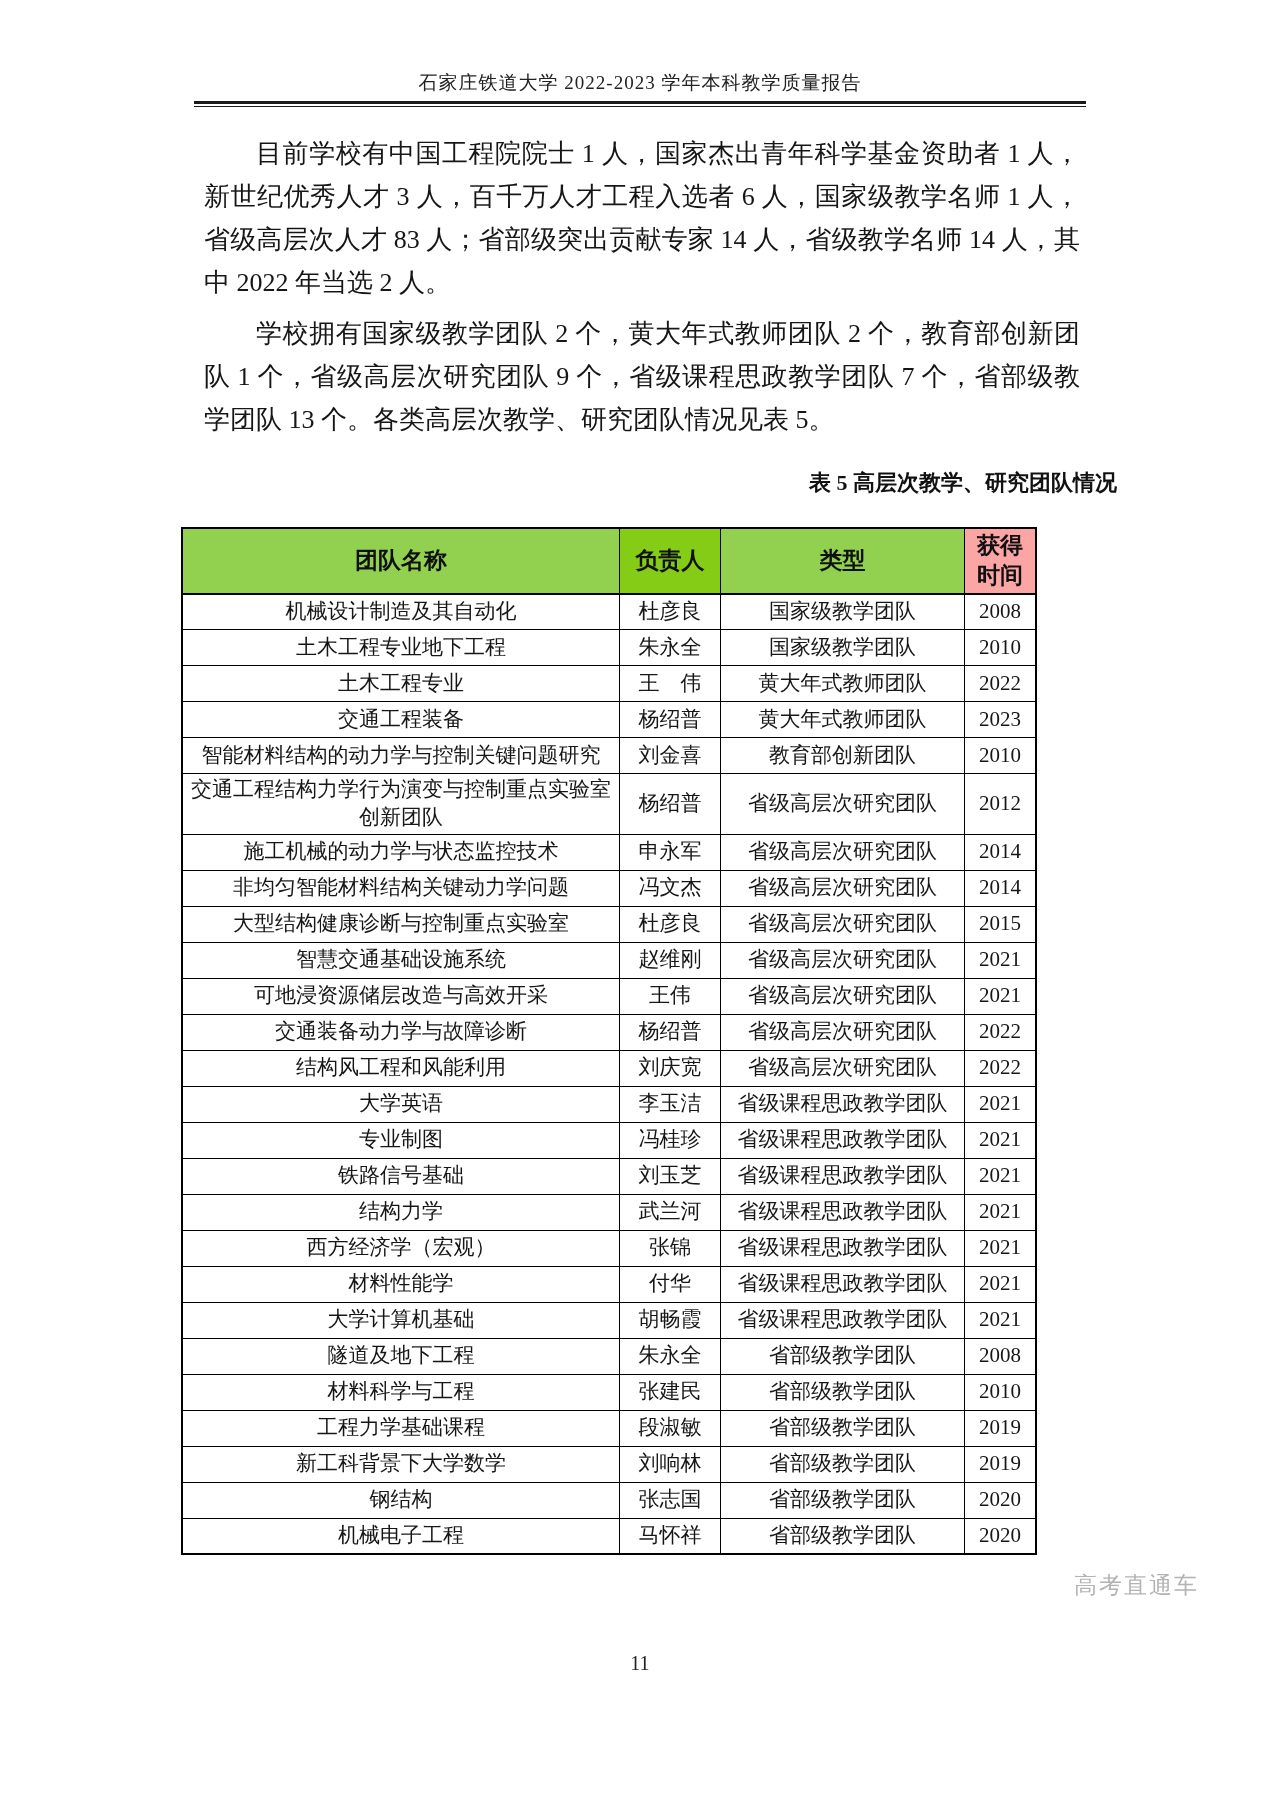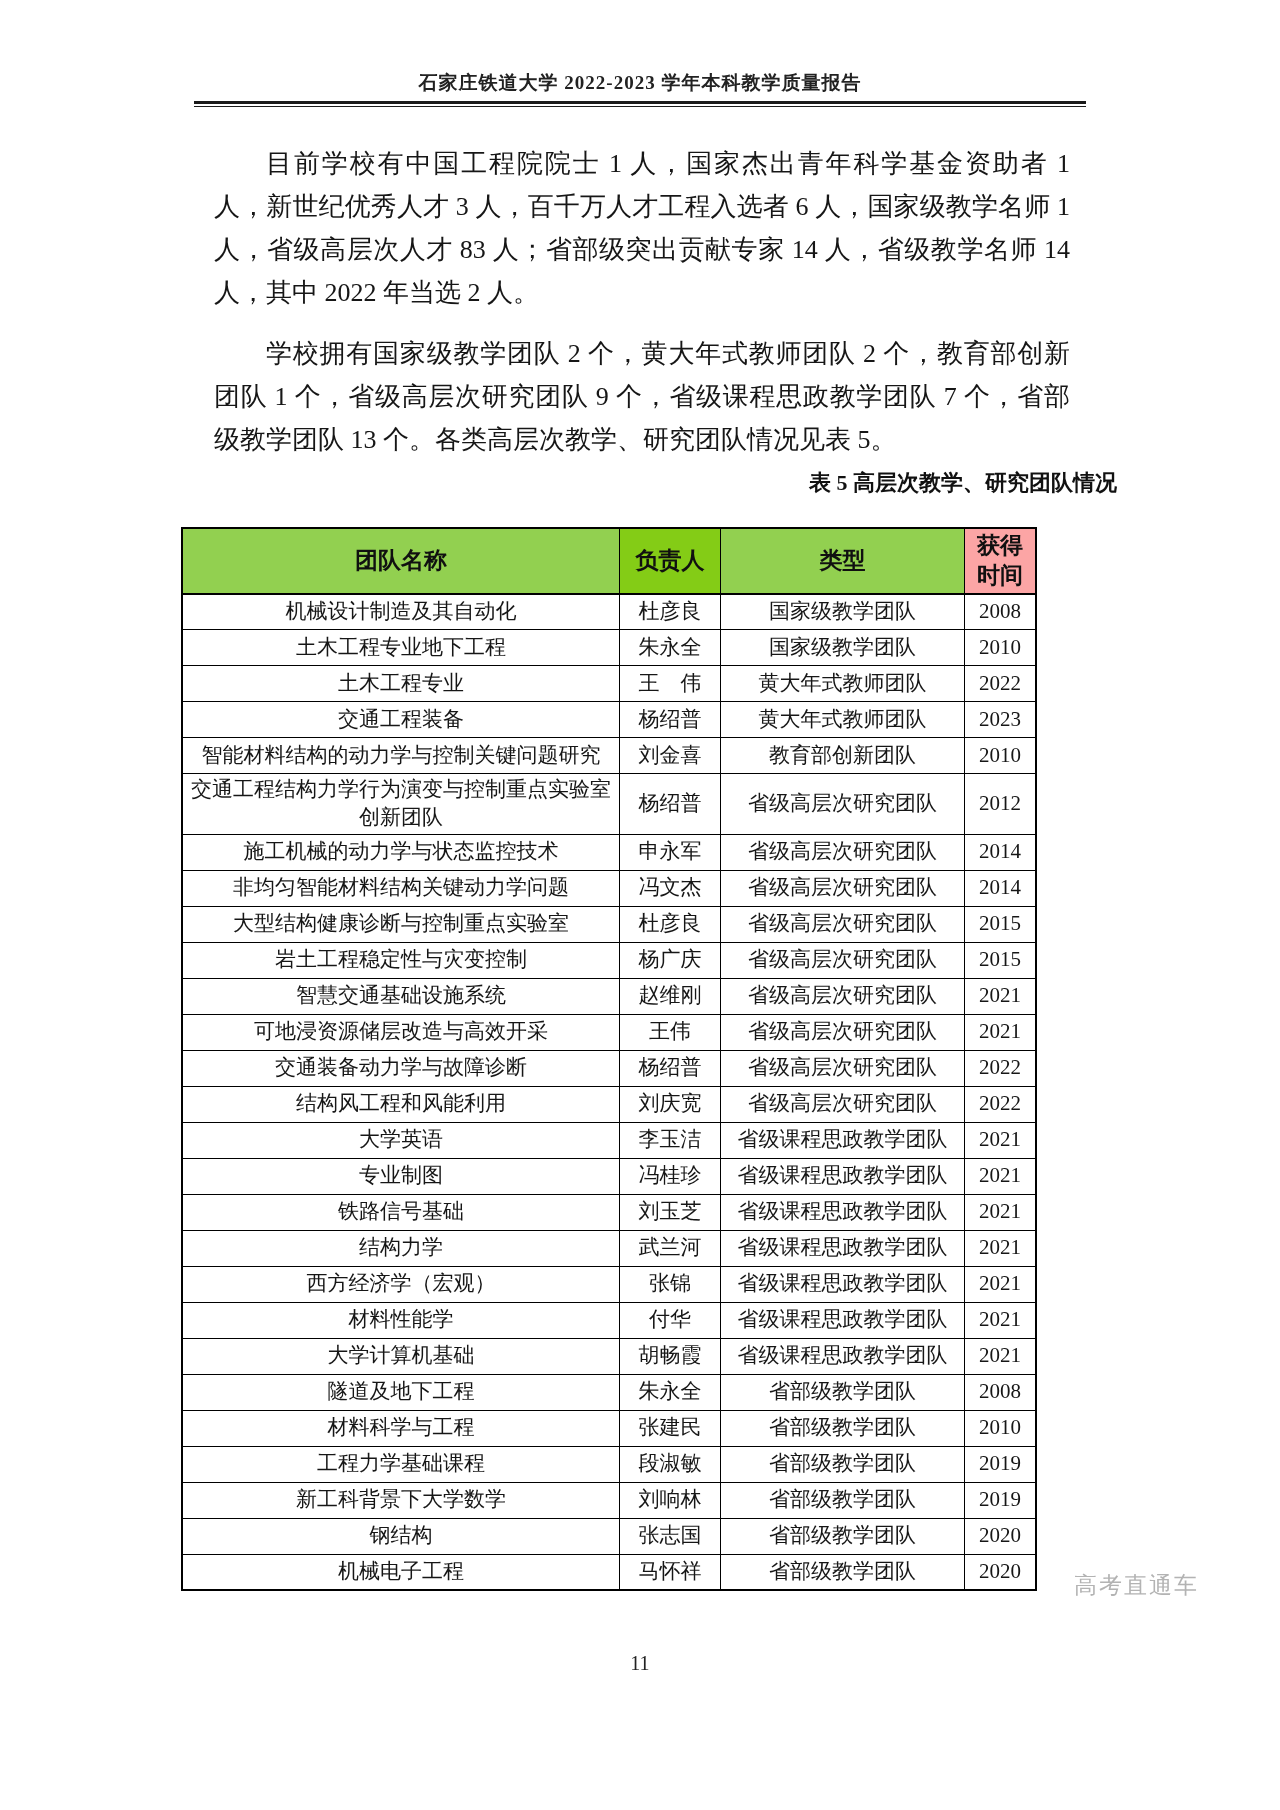--- a/index.html
+++ b/index.html
@@ -3,29 +3,29 @@
 <meta charset="utf-8">
 <style>
   html,body{margin:0;padding:0;}
   body{
     width:1280px;height:1810px;position:relative;background:#ffffff;
     font-family:"Liberation Serif","DejaVu Serif",serif;color:#141414;
     overflow:hidden;
   }
   .page-title{
     position:absolute;top:70px;left:0;width:100%;
-    text-align:center;font-size:19px;letter-spacing:1px;color:#222;font-weight:bold;
+    text-align:center;font-size:19px;letter-spacing:1px;color:#222;
   }
   .header-rule{
     position:absolute;top:101px;left:194px;right:194px;height:2px;
     border-top:3px solid #1a1a1a;border-bottom:1px solid #1a1a1a;
   }
   .paragraphs{position:absolute;top:124px;left:196px;width:892px;}
   .paragraphs p{
-    margin:18px;font-size:26px;line-height:43px;text-align:justify;
+    margin:8px;font-size:26px;line-height:43px;text-align:justify;
     text-indent:2em;color:#161616;
   }
   .table-caption{
     position:absolute;top:468px;left:181px;width:936px;
     text-align:right;font-size:22px;font-weight:bold;color:#111;
   }
   table.teams{
     position:absolute;top:527px;left:181px;width:856px;
     border-collapse:collapse;table-layout:fixed;
     border:2px solid #000;
@@ -129,26 +129,20 @@
         <td>省级高层次研究团队</td>
         <td>2014</td>
       </tr>
       <tr>
         <td>大型结构健康诊断与控制重点实验室</td>
         <td>杜彦良</td>
         <td>省级高层次研究团队</td>
         <td>2015</td>
       </tr>
       <tr>
-        <td>岩土工程稳定性与灾变控制</td>
-        <td>杨广庆</td>
-        <td>省级高层次研究团队</td>
-        <td>2015</td>
-      </tr>
-      <tr>
         <td>智慧交通基础设施系统</td>
         <td>赵维刚</td>
         <td>省级高层次研究团队</td>
         <td>2021</td>
       </tr>
       <tr>
         <td>可地浸资源储层改造与高效开采</td>
         <td>王伟</td>
         <td>省级高层次研究团队</td>
         <td>2021</td>

